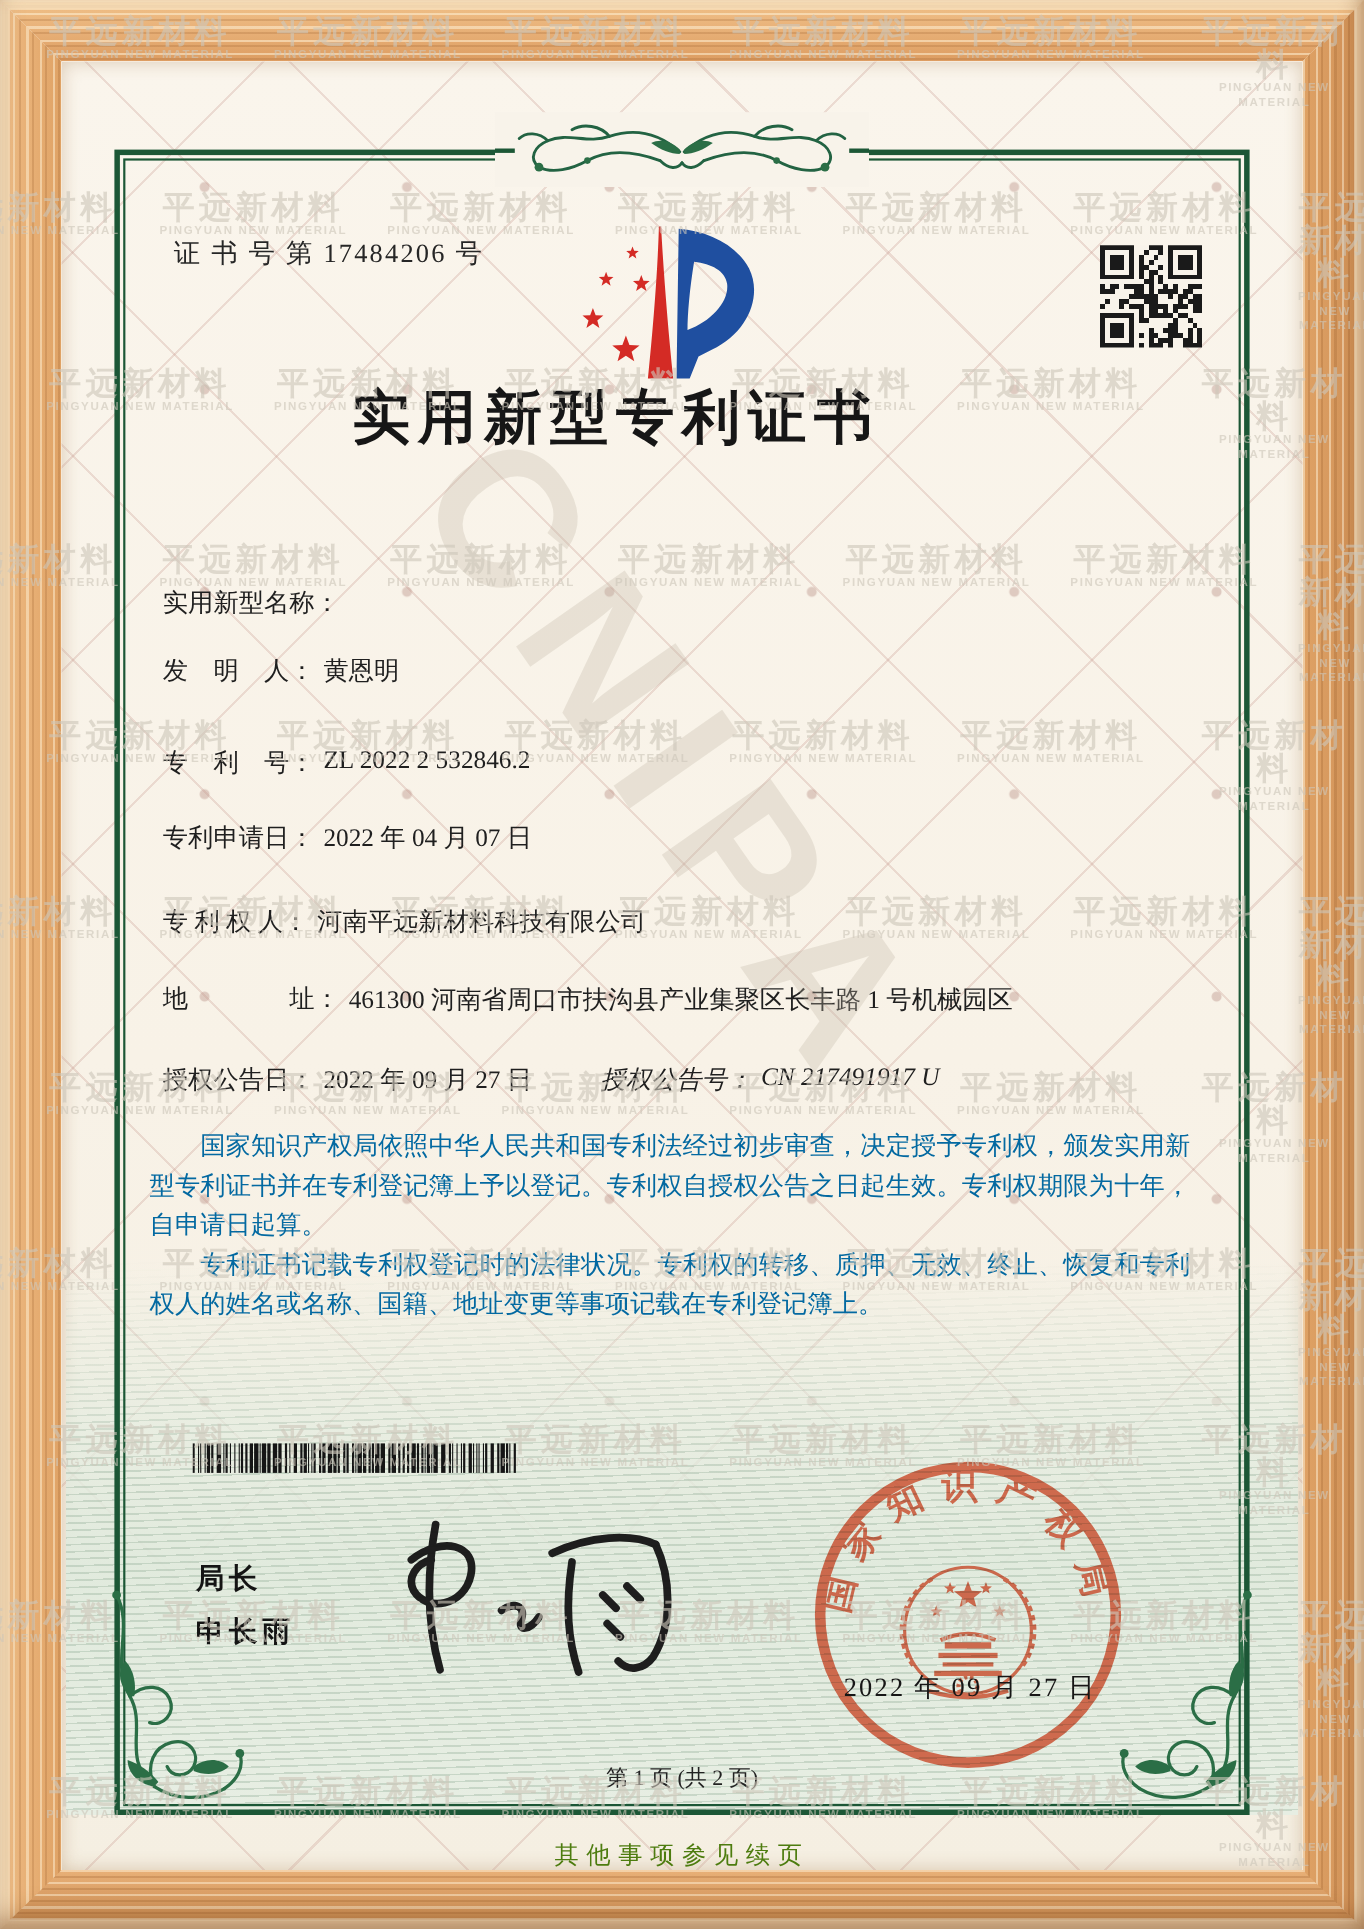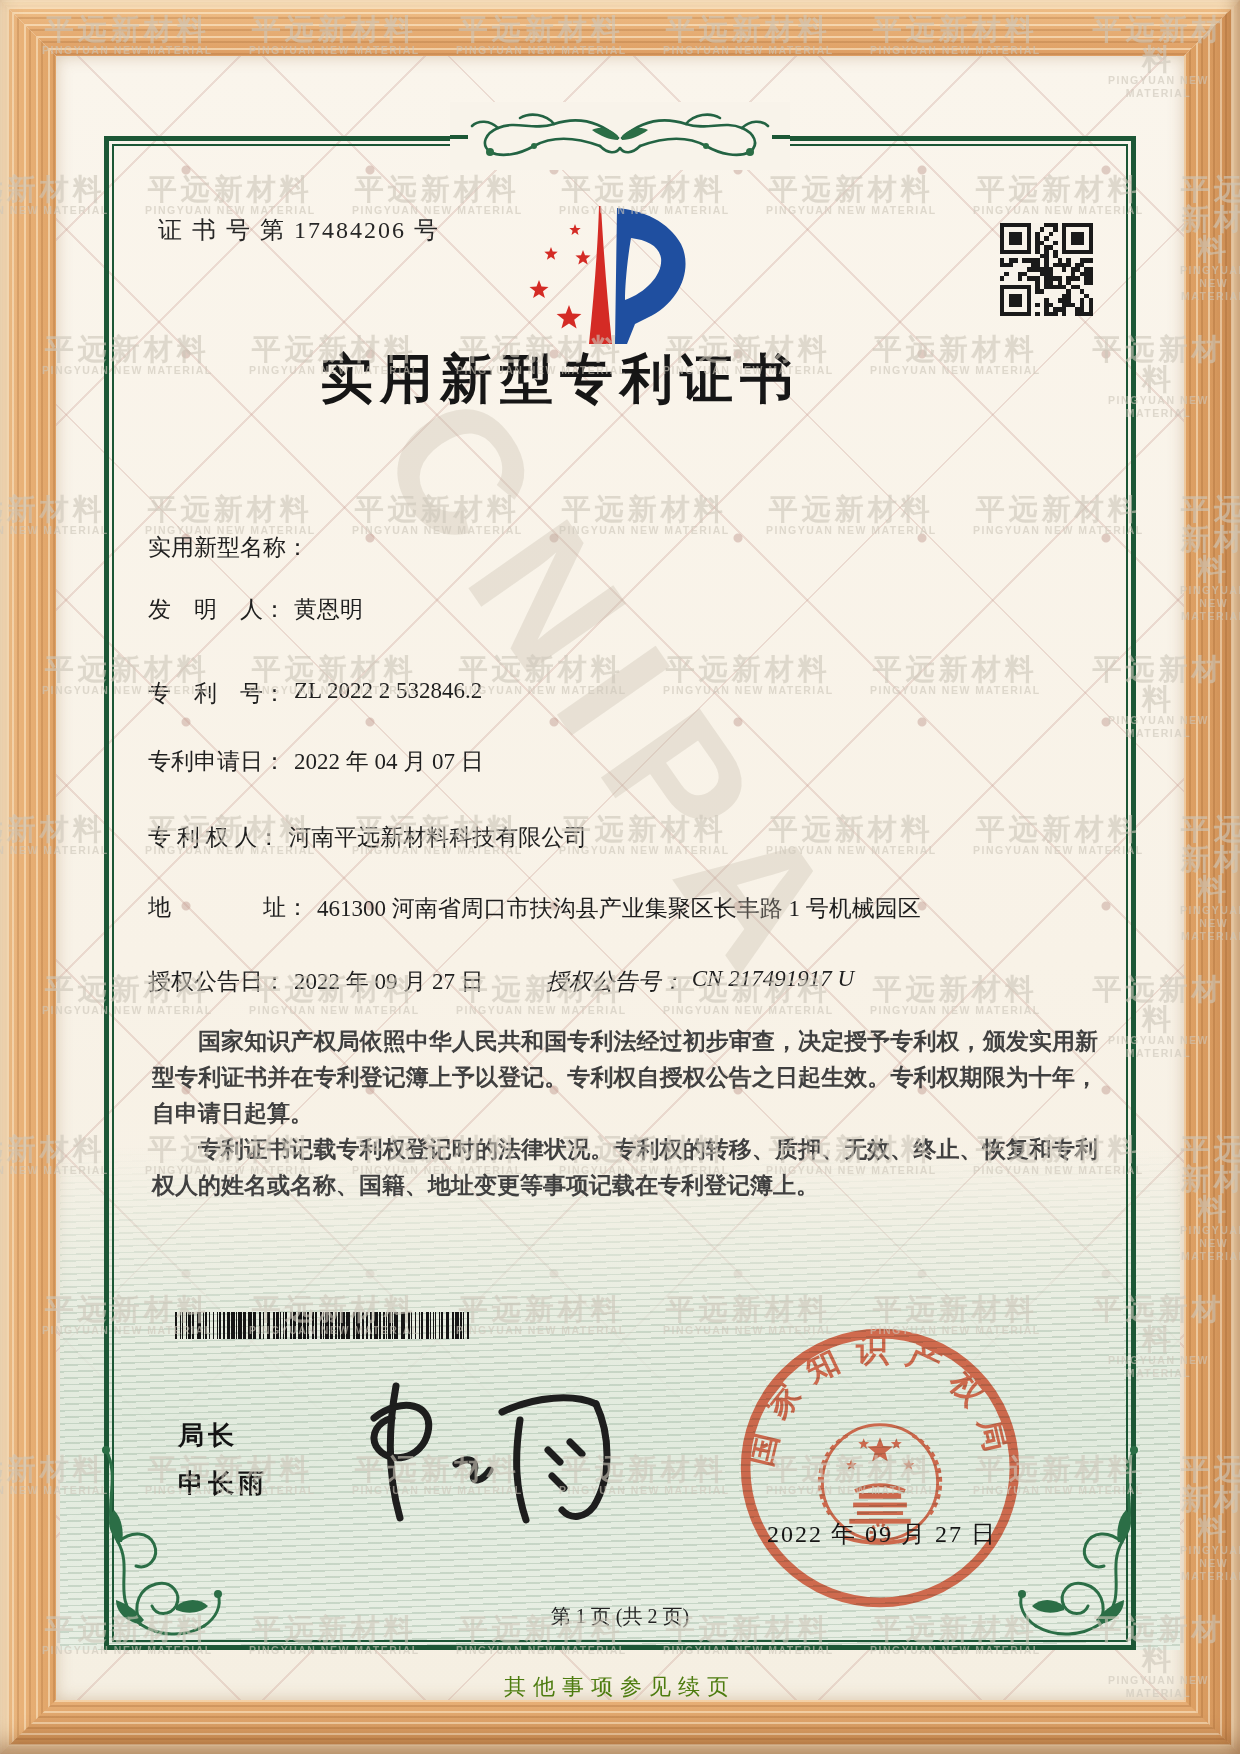--- a/index.html
+++ b/index.html
@@ -66,21 +66,21 @@
 
   .row{position:absolute;left:148px;z-index:3;display:flex;font-size:23px;color:#1f1f1f;white-space:nowrap;}
   .row .lbl{flex:none;}
   .row .val{margin-left:8px;}
   .r0{top:532px}.r1{top:594px}.r2{top:678px}.r3{top:746px}.r4{top:822px}
   .r5{top:892px;white-space:normal;}
   .r5 .val{width:826px;line-height:33px;}
   .r6{top:966px}
   .pair2{margin-left:62px;display:flex;font-style:italic;}
 
-  .paras{position:absolute;left:152px;top:1024px;width:946px;z-index:3;font-size:23px;line-height:36px;color:#404040;text-align:justify;font-weight:bold;}
+  .paras{position:absolute;left:136px;top:1024px;width:946px;z-index:3;font-size:23px;line-height:36px;color:#0369a1;text-align:justify;}
   .paras p{margin:0;text-indent:2em;}
 
   .barcode{position:absolute;left:175px;top:1312px;z-index:3;}
   .director-role{position:absolute;left:178px;top:1418px;z-index:3;font-family:"Liberation Sans","DejaVu Sans",sans-serif;font-weight:600;font-size:26px;color:#141414;letter-spacing:4px;}
   .director-name{position:absolute;left:178px;top:1466px;z-index:3;font-family:"Liberation Sans","DejaVu Sans",sans-serif;font-weight:600;font-size:26px;color:#141414;letter-spacing:4px;}
   .signature{position:absolute;left:352px;top:1372px;z-index:3;}
 
   .seal{position:absolute;left:736px;top:1322px;width:288px;height:292px;z-index:6;mix-blend-mode:multiply;opacity:.93;}
   .seal-date{position:absolute;left:752px;top:1518px;width:260px;z-index:7;text-align:center;font-size:24px;letter-spacing:2px;color:#161616;}
 

